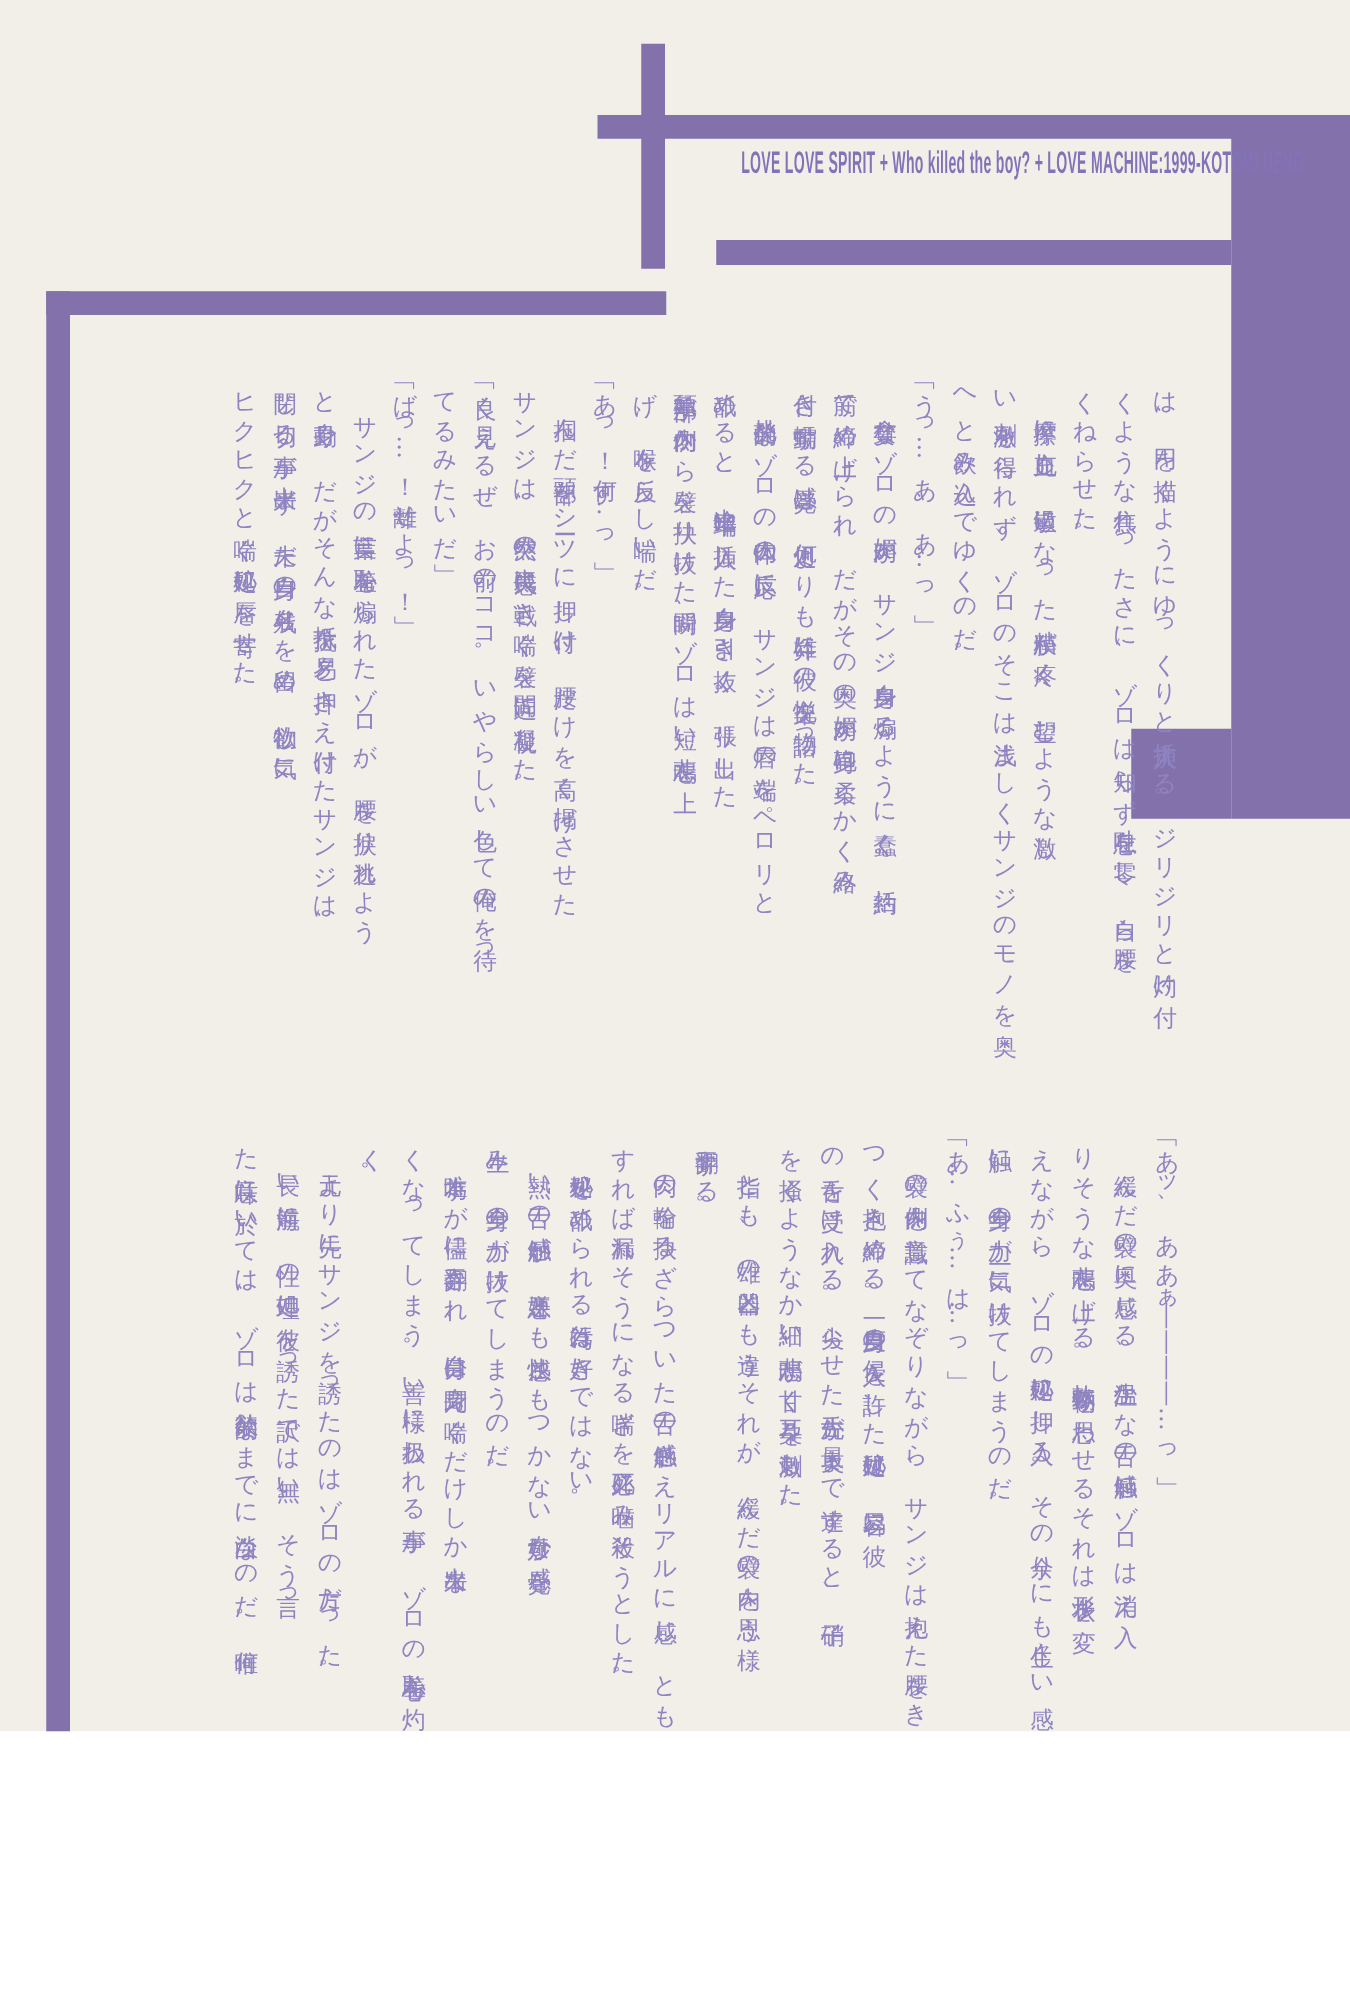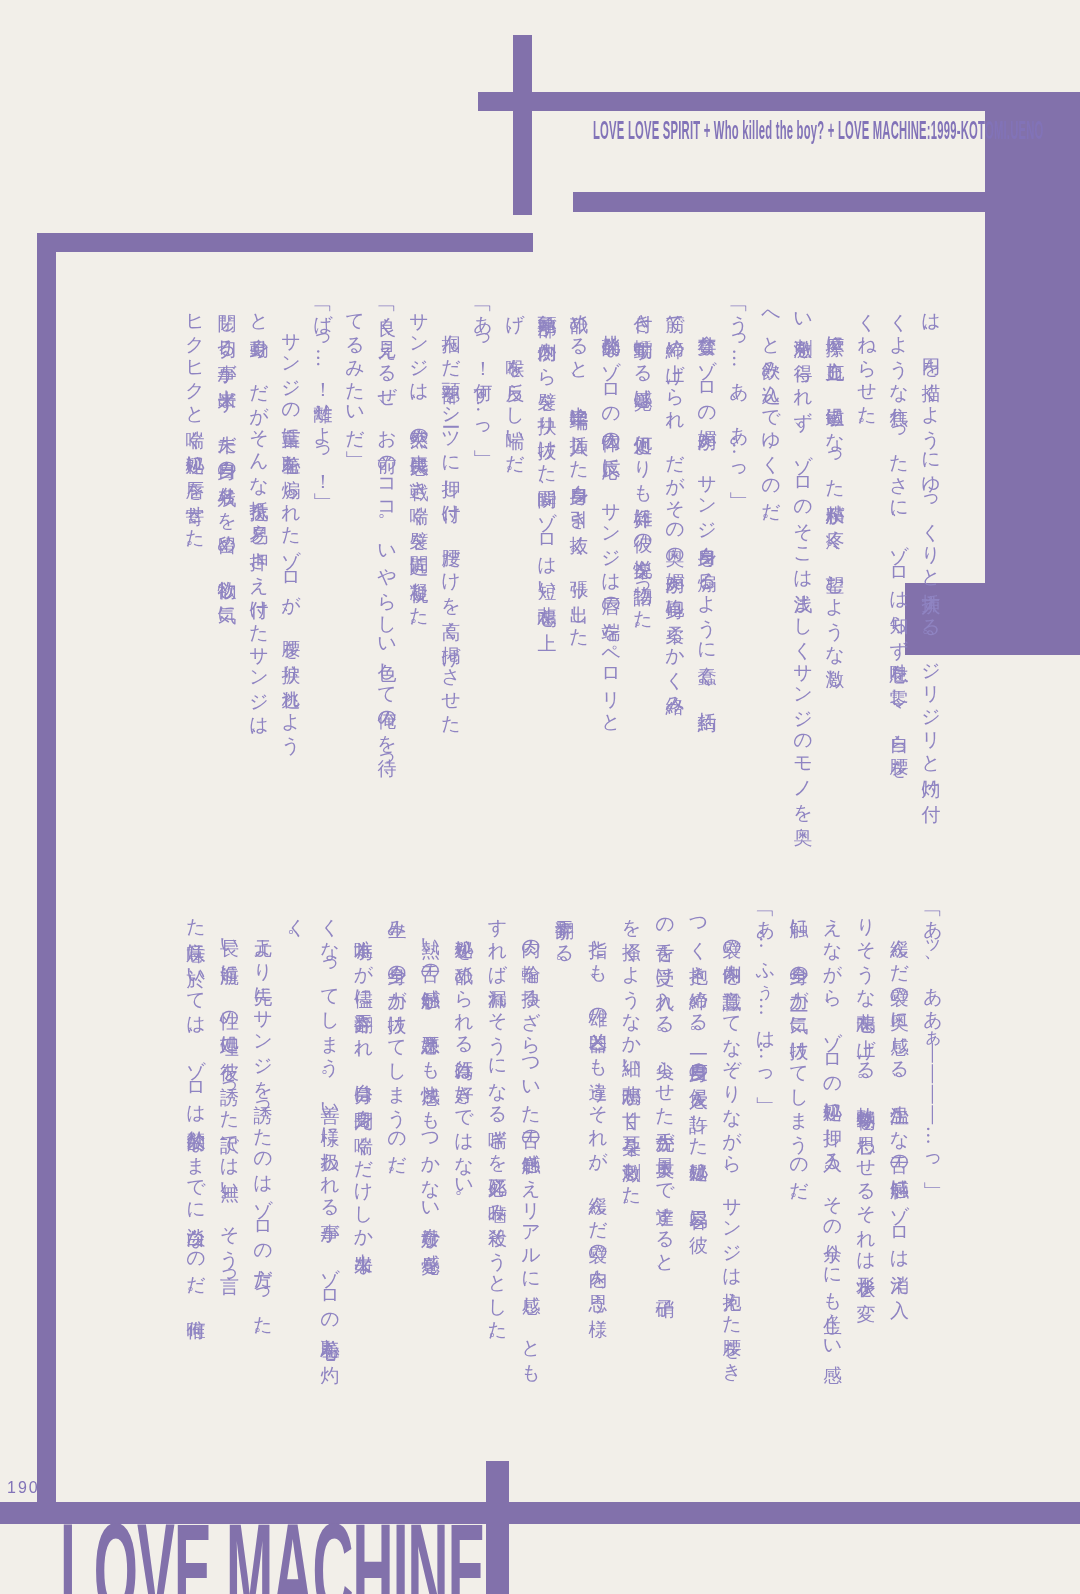--- a/index.html
+++ b/index.html
@@ -5,21 +5,21 @@
   :root{
     --purple:#8271ab;
     --ink:#8f84c2;
     --paper:#f2efe9;
     --header-ink:#8273b8;
   }
   html,body{margin:0;padding:0;}
   body{font-family:"Liberation Sans",sans-serif;}
   .page{
     position:relative;
-    width:1080px;height:1594px;
+    width:1080px;height:1385px;
     background:var(--paper);
     overflow:hidden;
   }
   
   .shape{position:absolute;background:var(--purple);}
   .top-cross-vbar{left:513px;top:35px;width:19px;height:180px;}
   .top-band{left:478px;top:92px;width:602px;height:19px;}
   .sub-band{left:573px;top:192px;width:412px;height:20px;}
   .right-block{left:985px;top:92px;width:95px;height:563px;}
   .right-block-step{left:905px;top:583px;width:80px;height:72px;}

